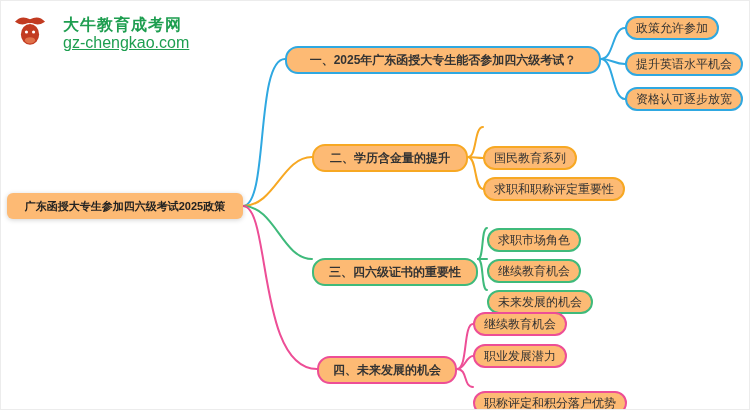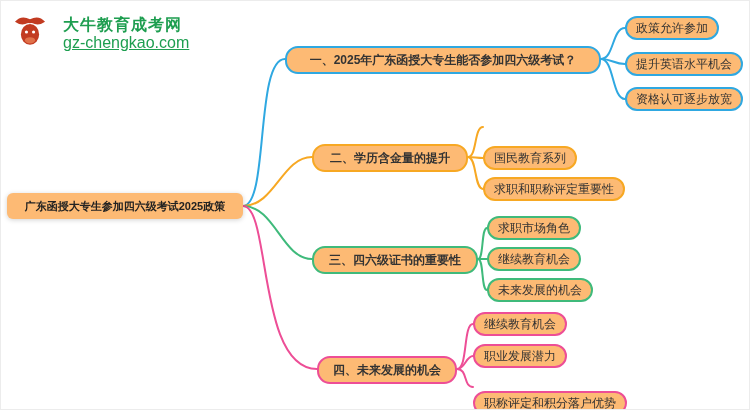--- a/index.html
+++ b/index.html
@@ -5,21 +5,21 @@
   html,body{margin:0;padding:0;background:#fff;}
   body{font-family:"Liberation Sans","DejaVu Sans",sans-serif;}
   .canvas{position:relative;width:750px;height:410px;background:#fff;border:1px solid #ececec;box-sizing:border-box;overflow:hidden;}
   .links{position:absolute;left:0;top:0;width:750px;height:410px;pointer-events:none;z-index:0;}
   .node{position:absolute;box-sizing:border-box;background:#fdba74;display:flex;align-items:center;justify-content:center;z-index:1;white-space:nowrap;}
   .root{height:26px;border-radius:6px;font-weight:bold;font-size:11px;color:#222;box-shadow:0 1px 5px rgba(0,0,0,.18);padding:0 4px;}
   .hdr{height:26px;border:2px solid;border-radius:13px;font-weight:bold;font-size:12px;color:#333;padding:12px 8px;}
   .child{height:24px;border:2px solid;border-radius:12px;font-size:12px;color:#333;padding:0 9px;}
   .c-blue{border-color:#2FA8E1;}
   .c-orange{border-color:#F7A823;}
-  .c-green{border-color:#3FBA7B;}
+  .c-green{border-color:#3FBA7B;margin-top:12px;}
   .c-pink{border-color:#ED4E96;}
   .logo{position:absolute;left:10px;top:12px;display:flex;align-items:center;gap:14px;z-index:2;cursor:pointer;}
   .logo-txt{display:flex;flex-direction:column;line-height:1.15;}
   .logo-title{font-size:16px;font-weight:bold;color:#1E9E50;letter-spacing:1px;}
   .logo-url{font-size:16px;color:#1E9E50;text-decoration:underline;}
 </style>
 </head>
 <body>
 
 <div class="canvas">

